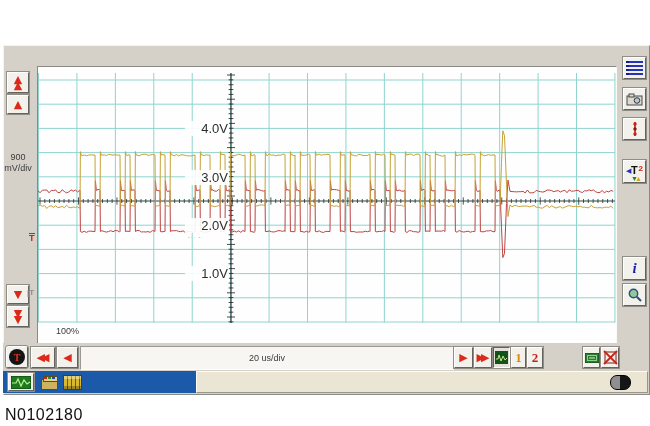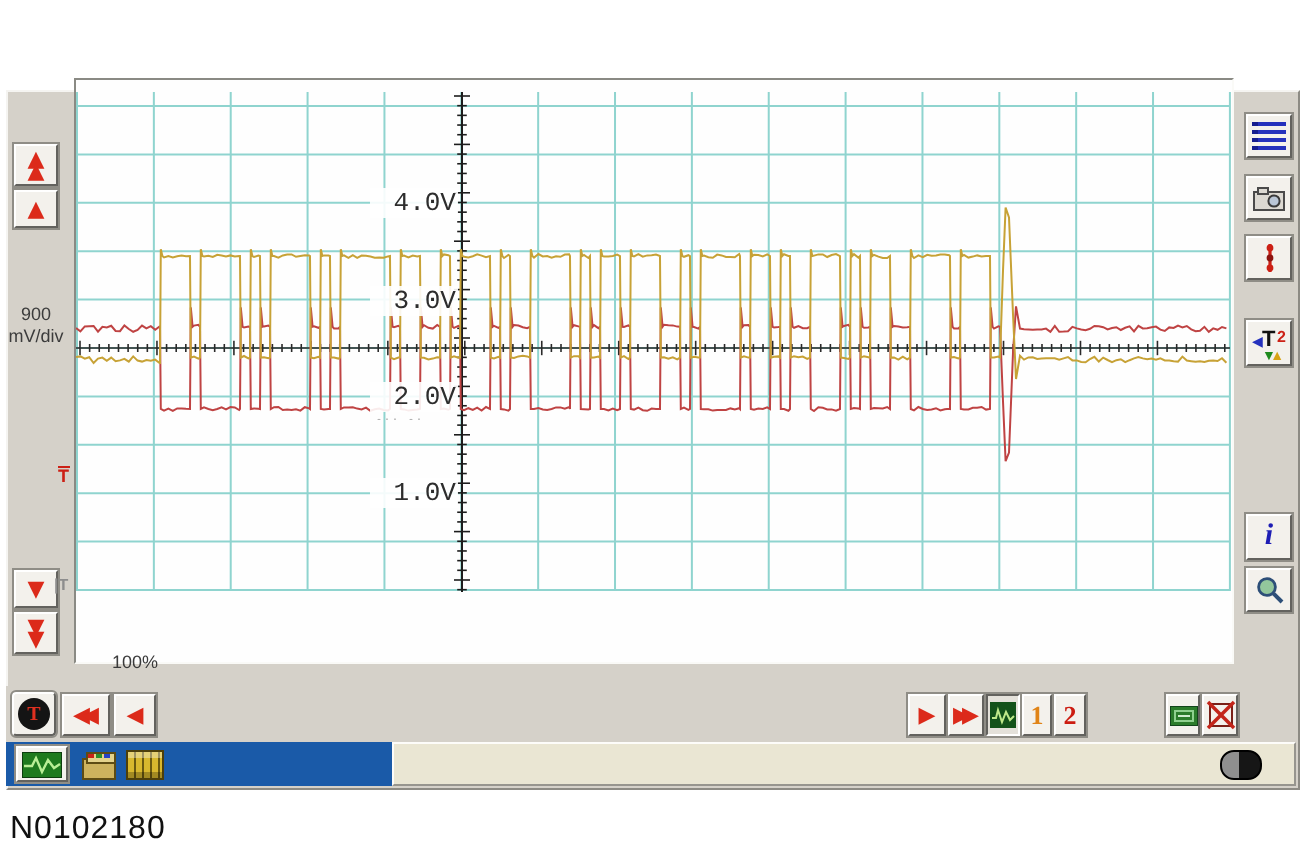--- a/index.html
+++ b/index.html
@@ -7,22 +7,22 @@
           font-family:"Liberation Sans",sans-serif;-webkit-font-smoothing:antialiased;}
   .chrome{background:#d5d1c9;}
   .win{position:absolute;left:3px;top:45px;width:645px;height:348px;background:#d5d1c9;
        border-top:1px solid #f5f4f1;border-left:1px solid #f5f4f1;border-right:1px solid #8d8b84;border-bottom:1px solid #8d8b84;}
   .btn{position:absolute;background:#f3f1ec;border:1px solid;border-color:#ffffff #63625e #63625e #ffffff;
        outline:1px solid #8f8d86;display:flex;align-items:center;justify-content:center;cursor:pointer;box-sizing:border-box;}
   .btn.pressed{border-color:#63625e #ffffff #ffffff #63625e;background:#e4e1da;}
   .arr{color:#dc2a1a;font-family:"DejaVu Sans",sans-serif;font-size:11px;line-height:11px;}
   .dblv{display:flex;flex-direction:column;color:#dc2a1a;font-family:"DejaVu Sans",sans-serif;font-size:11px;line-height:6px;}
   .dblh{color:#dc2a1a;font-family:"DejaVu Sans",sans-serif;font-size:11px;letter-spacing:-4px;padding-right:4px;}
-  .plot{position:absolute;left:37px;top:39px;width:578px;height:291px;background:#fefefe;
-        border-top:1px solid #8a8a84;border-left:1px solid #8a8a84;border-bottom:1px solid #fafaf7;border-right:1px solid #fafaf7;box-sizing:content-box;font-family:Liberation Mono, monospace;}
+  .plot{position:absolute;left:37px;top:66px;width:578px;height:291px;background:#fefefe;
+        border-top:1px solid #8a8a84;border-left:1px solid #8a8a84;border-bottom:1px solid #fafaf7;border-right:1px solid #fafaf7;box-sizing:content-box;}
   .plot svg{position:absolute;left:0;top:0;}
   .vlabel{position:absolute;width:42px;text-align:right;font-size:13px;color:#2d2d2d;background:rgba(255,255,255,.9);padding:0 1px;}
   .minor{position:absolute;font-size:5px;color:#999;letter-spacing:1px;}
   .scale{position:absolute;left:2px;top:152px;width:32px;text-align:center;font-size:9px;color:#3c3c3c;line-height:11px;}
   .pct{position:absolute;left:56px;top:326px;font-size:9px;color:#3a3a3a;}
   .tmark{position:absolute;font-weight:bold;}
   .tmark.red{color:#cc2015;font-size:9px;border-top:1px solid #cc2015;line-height:9px;}
   .tmark.gray{color:#8d8d8d;font-size:8px;}
   .track{position:absolute;left:80px;top:346px;width:372px;height:22px;background:#f8f6f2;
          border:1px solid;border-color:#9b9992 #ffffff #ffffff #9b9992;display:flex;align-items:center;justify-content:center;}
@@ -330,20 +330,23 @@
   <div class="chrome" style="position:absolute;left:3px;top:343px;width:645px;height:28px;"></div>
   <div class="btn" style="left:6px;top:346px;width:22px;height:22px;border-radius:2px;">
     <span style="width:16px;height:16px;border-radius:50%;background:#141414;color:#e03020;font-size:10px;font-weight:bold;font-family:'Liberation Serif',serif;display:flex;align-items:center;justify-content:center;">T</span>
   </div>
   <div class="btn" style="left:31px;top:347px;width:24px;height:21px;">
     <span class="dblh">◀◀</span>
   </div>
   <div class="btn" style="left:57px;top:347px;width:21px;height:21px;">
     <span class="arr">◀</span>
   </div>
+  <div class="track">
+    <span>20 us/div</span>
+  </div>
   <div class="btn" style="left:454px;top:347px;width:19px;height:21px;">
     <span class="arr">▶</span>
   </div>
   <div class="btn" style="left:474px;top:347px;width:18px;height:21px;">
     <span class="dblh">▶▶</span>
   </div>
   <div class="btn pressed" style="left:493px;top:347px;width:17px;height:21px;">
     <svg width="13" height="13">
       <rect x="0" y="0" width="13" height="13" fill="#13521a"></rect>
       <polyline points="1,8 3,8 4,4 6,10 8,5 10,9 12,7" fill="none" stroke="#bfe98a" stroke-width="1"></polyline>

